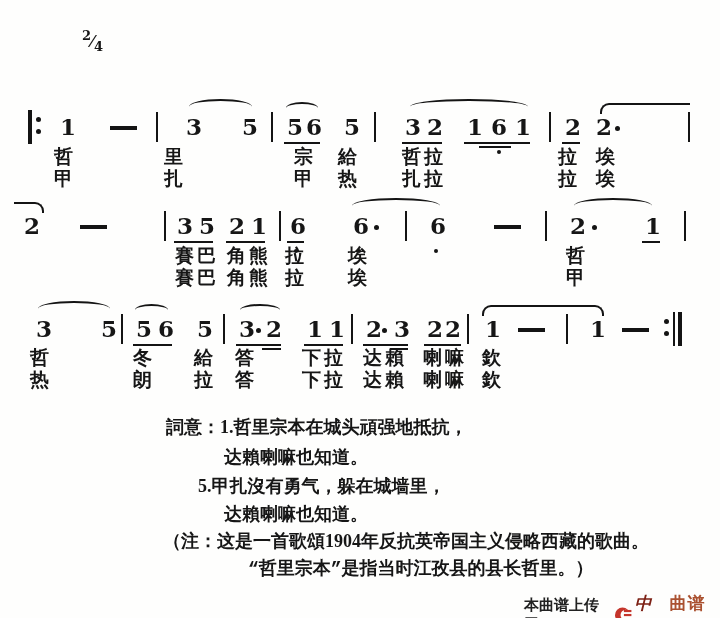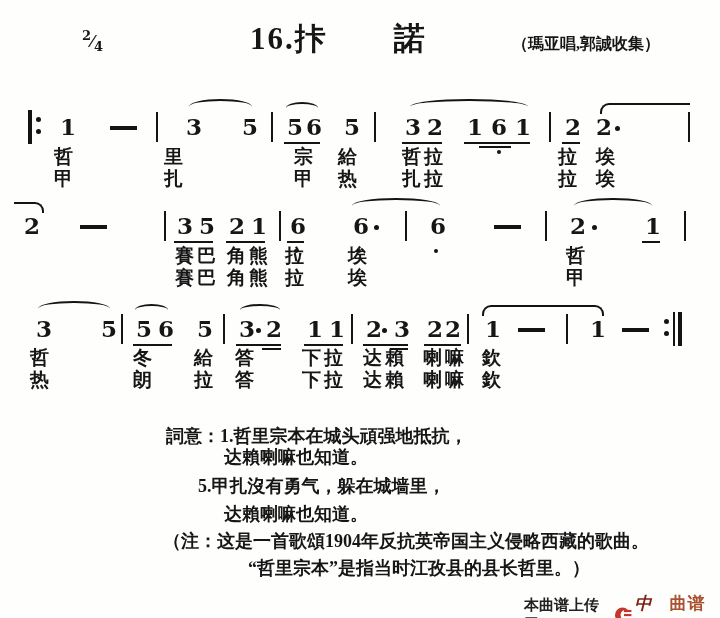--- a/index.html
+++ b/index.html
@@ -46,23 +46,21 @@
   #logo .zh{font-size:17px;font-weight:800;font-style:italic;color:#7c2014;}
   #logo .rest{font-size:17px;font-weight:800;color:#aa5130;letter-spacing:1px;}
 </style>
 </head>
 <body>
 
 <div id="page">
 
   <div id="timesig"><sup>2</sup>⁄<sub>4</sub></div>
 
-  <div id="title">16.拤　　諾</div>
-
-  <div id="credits">（瑪亚唱,郭誠收集）</div>
+
 
   <div id="score">
       <div class="ro-bar" style="left: 28px; top: 110px;"></div>
       <div class="adot" style="left: 36px; top: 117px;"></div>
       <div class="adot" style="left: 36px; top: 129px;"></div>
       <div class="note" style="left: 60px; top: 114px;">1</div>
       <div class="dash" style="left: 110px; top: 126px;"></div>
       <div class="bar" style="left: 156px; top: 112px;"></div>
       <div class="note" style="left: 186px; top: 114px;">3</div>
       <div class="note" style="left: 242px; top: 114px;">5</div>
@@ -195,26 +193,26 @@
       <div class="lyr" style="left: 302px; top: 370px;">下拉</div>
       <div class="lyr" style="left: 363px; top: 348px;">达賴</div>
       <div class="lyr" style="left: 363px; top: 370px;">达賴</div>
       <div class="lyr" style="left: 423px; top: 348px;">喇嘛</div>
       <div class="lyr" style="left: 423px; top: 370px;">喇嘛</div>
       <div class="lyr" style="left: 482px; top: 348px;">欽</div>
       <div class="lyr" style="left: 482px; top: 370px;">欽</div>
     </div>
 
   <div id="commentary">
-      <div class="cm-line" style="left: 166px; top: 424px;">詞意：1.哲里宗本在城头頑强地抵抗，</div>
+      <div class="cm-line" style="left: 166px; top: 415px;">詞意：1.哲里宗本在城头頑强地抵抗，</div>
       <div class="cm-line" style="left: 224px; top: 445px;">达賴喇嘛也知道。</div>
       <div class="cm-line" style="left: 198px; top: 474px;">5.甲扎沒有勇气，躲在城墙里，</div>
       <div class="cm-line" style="left: 224px; top: 502px;">达賴喇嘛也知道。</div>
       <div class="cm-line" style="left: 163px; top: 529px;">（注：这是一首歌頌1904年反抗英帝国主义侵略西藏的歌曲。</div>
-      <div class="cm-line" style="left: 248px; top: 556px;">“哲里宗本”是指当时江孜县的县长哲里。）</div>
+      <div class="cm-line" style="left: 248px; top: 556px; font-family: Liberation Mono, monospace;">“哲里宗本”是指当时江孜县的县长哲里。）</div>
     </div>
 
   <div id="footer">
     <span class="pre">本曲谱上传于</span>
     <span id="logo">
       <svg width="18" height="18" viewBox="0 0 18 18">
         <circle cx="8" cy="9" r="8" fill="#c5352b"></circle>
         <circle cx="11.5" cy="9" r="5.6" fill="#fefefd"></circle>
         <rect x="9.5" y="3.6" width="8" height="2.3" fill="#c5352b"></rect>
         <rect x="9.5" y="7.9" width="8" height="2.3" fill="#c5352b"></rect>

